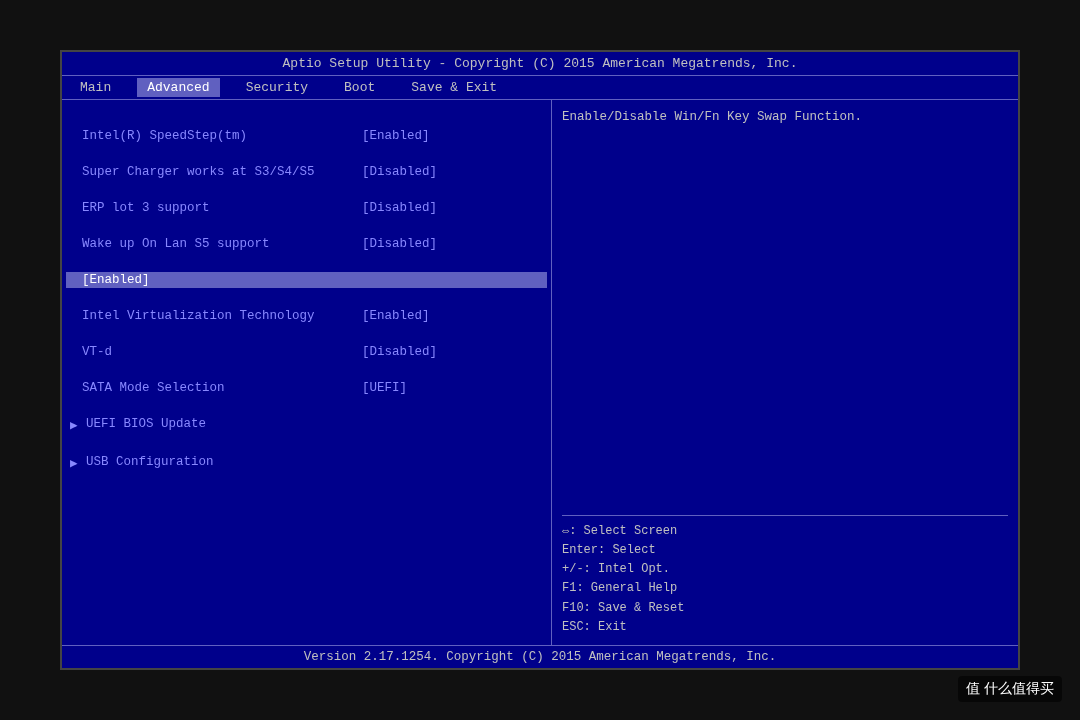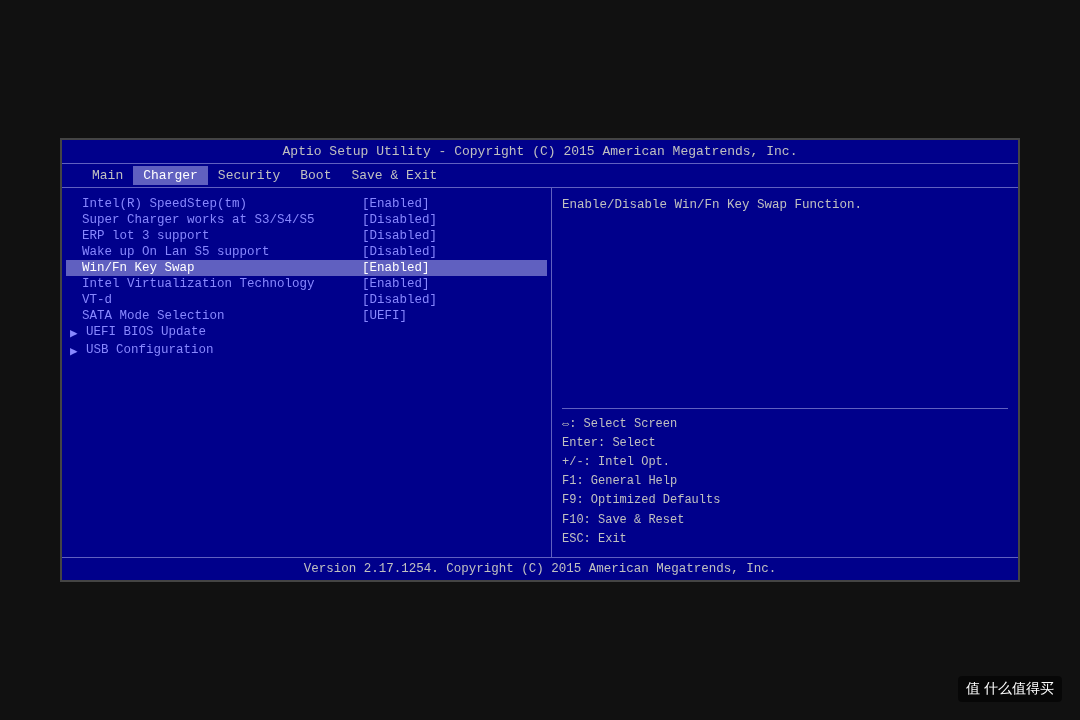--- a/index.html
+++ b/index.html
@@ -8,43 +8,43 @@
       height: 720px;
       background: #111;
       display: flex;
       align-items: center;
       justify-content: center;
       font-family: 'Courier New', Courier, monospace;
       overflow: hidden;
     }
     #bios-screen {
       width: 960px;
-      height: 444px;
+      height: 620px;
       background: #00008b;
       color: #c0c0c0;
       display: flex;
       flex-direction: column;
       border: 2px solid #444;
     }
     
     #title-bar {
       background: #00008b;
       color: #c0c0c0;
       text-align: center;
       padding: 4px 0;
       font-size: 13px;
       border-bottom: 1px solid #6060c0;
     }
     
     #menu-bar {
       background: #00008b;
       display: flex;
       flex-direction: row;
-      padding: 2px 20px;
-      gap: 0;
+      padding: 2px 8px;
+      gap: 16px;
       border-bottom: 1px solid #6060c0;
       font-family: Liberation Mono, monospace;
     }
     .menu-item {
       padding: 2px 10px;
       font-size: 13px;
       color: #c0c0c0;
       cursor: pointer;
     }
     .menu-item.active {
@@ -62,20 +62,21 @@
       flex: 0 0 490px;
       border-right: 1px solid #6060c0;
       padding: 8px 4px;
       overflow: hidden;
     }
     .bios-row {
       display: flex;
       flex-direction: row;
       padding: 1px 4px;
       font-size: 12.5px;
+      margin-top: 20px;
     }
     .bios-row.highlighted {
       background: #6060c0;
       color: #fff;
     }
     .row-label {
       flex: 0 0 280px;
       color: #8888ff;
     }
     .bios-row.highlighted .row-label {
@@ -144,21 +145,21 @@
 <body>
 
 <div id="bios-screen">
 
   <div id="title-bar">
     <span>Aptio Setup Utility - Copyright (C) 2015 American Megatrends, Inc.</span>
   </div>
 
   <div id="menu-bar">
       <div class="menu-item">Main</div>
-      <div class="menu-item active">Charger</div>
+      <div class="menu-item active">Advanced</div>
       <div class="menu-item">Security</div>
       <div class="menu-item">Boot</div>
       <div class="menu-item">Save &amp; Exit</div>
     </div>
 
   <div id="main-content">
 
     <div id="left-panel">
         <div class="bios-row">
           <span style="flex: 0 0 12px;"></span>
@@ -175,21 +176,20 @@
           <span class="row-label">ERP lot 3 support</span>
           <span class="row-value">[Disabled]</span>
         </div>
         <div class="bios-row">
           <span style="flex: 0 0 12px;"></span>
           <span class="row-label">Wake up On Lan S5 support</span>
           <span class="row-value">[Disabled]</span>
         </div>
         <div class="bios-row highlighted">
           <span style="flex: 0 0 12px;"></span>
-          <span class="row-label">Win/Fn Key Swap</span>
           <span class="row-value">[Enabled]</span>
         </div>
         <div class="bios-row">
           <span style="flex: 0 0 12px;"></span>
           <span class="row-label">Intel Virtualization Technology</span>
           <span class="row-value">[Enabled]</span>
         </div>
         <div class="bios-row">
           <span style="flex: 0 0 12px;"></span>
           <span class="row-label">VT-d</span>
@@ -211,21 +211,20 @@
       </div>
 
     <div id="right-panel">
       <div id="help-text">Enable/Disable Win/Fn Key Swap Function.</div>
       <div id="divider"></div>
       <div id="key-help">
           <div>⇔: Select Screen</div>
           <div>Enter: Select</div>
           <div>+/-: Intel Opt.</div>
           <div>F1: General Help</div>
-          <div>F9: Optimized Defaults</div>
           <div>F10: Save &amp; Reset</div>
           <div>ESC: Exit</div>
         </div>
     </div>
   </div>
 
   <div id="footer">
     <span>Version 2.17.1254. Copyright (C) 2015 American Megatrends, Inc.</span>
   </div>
 </div>

